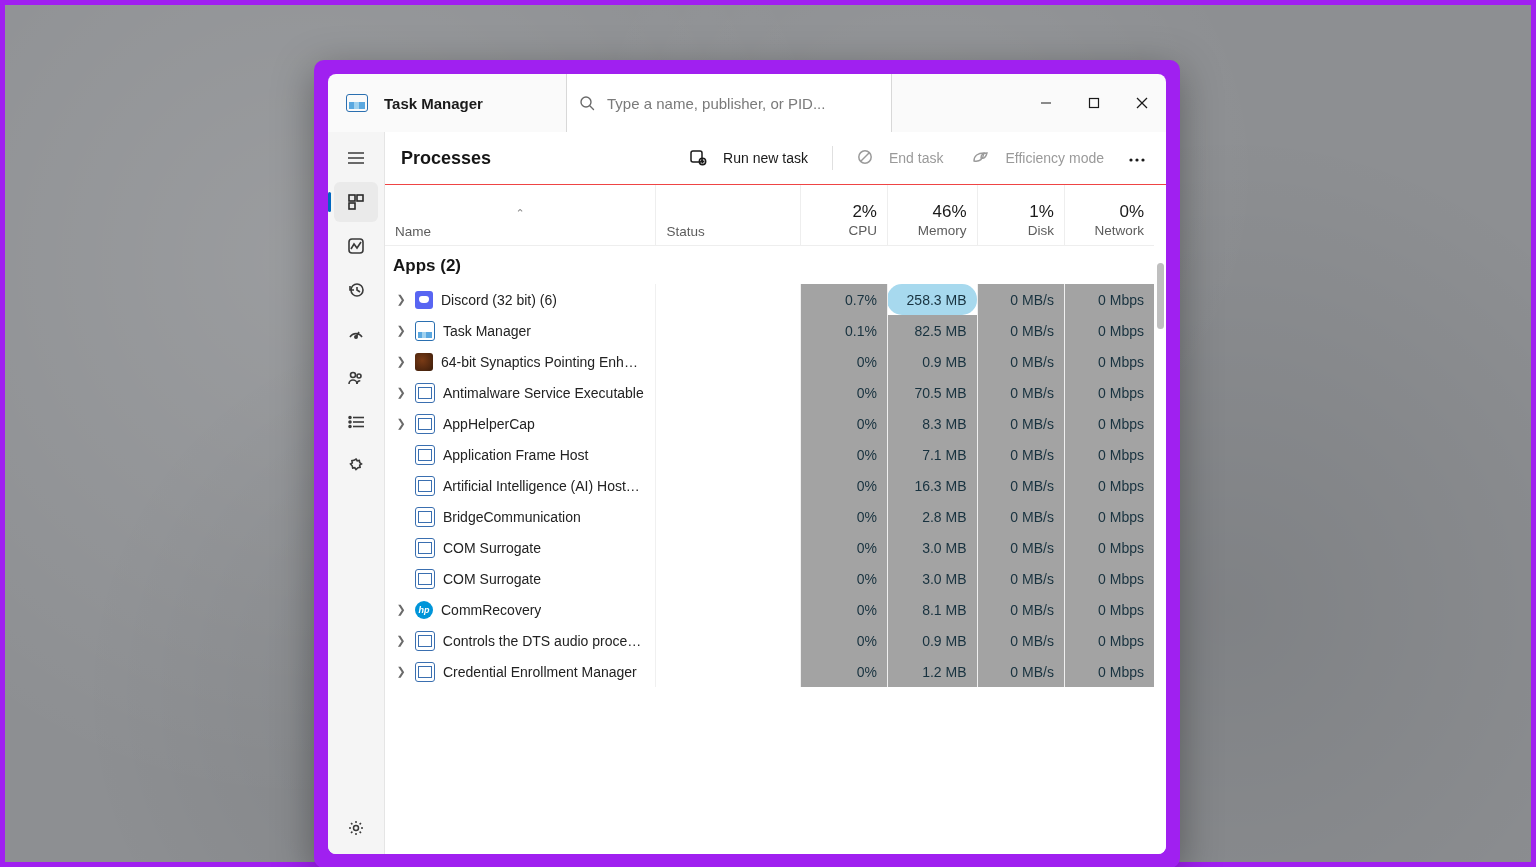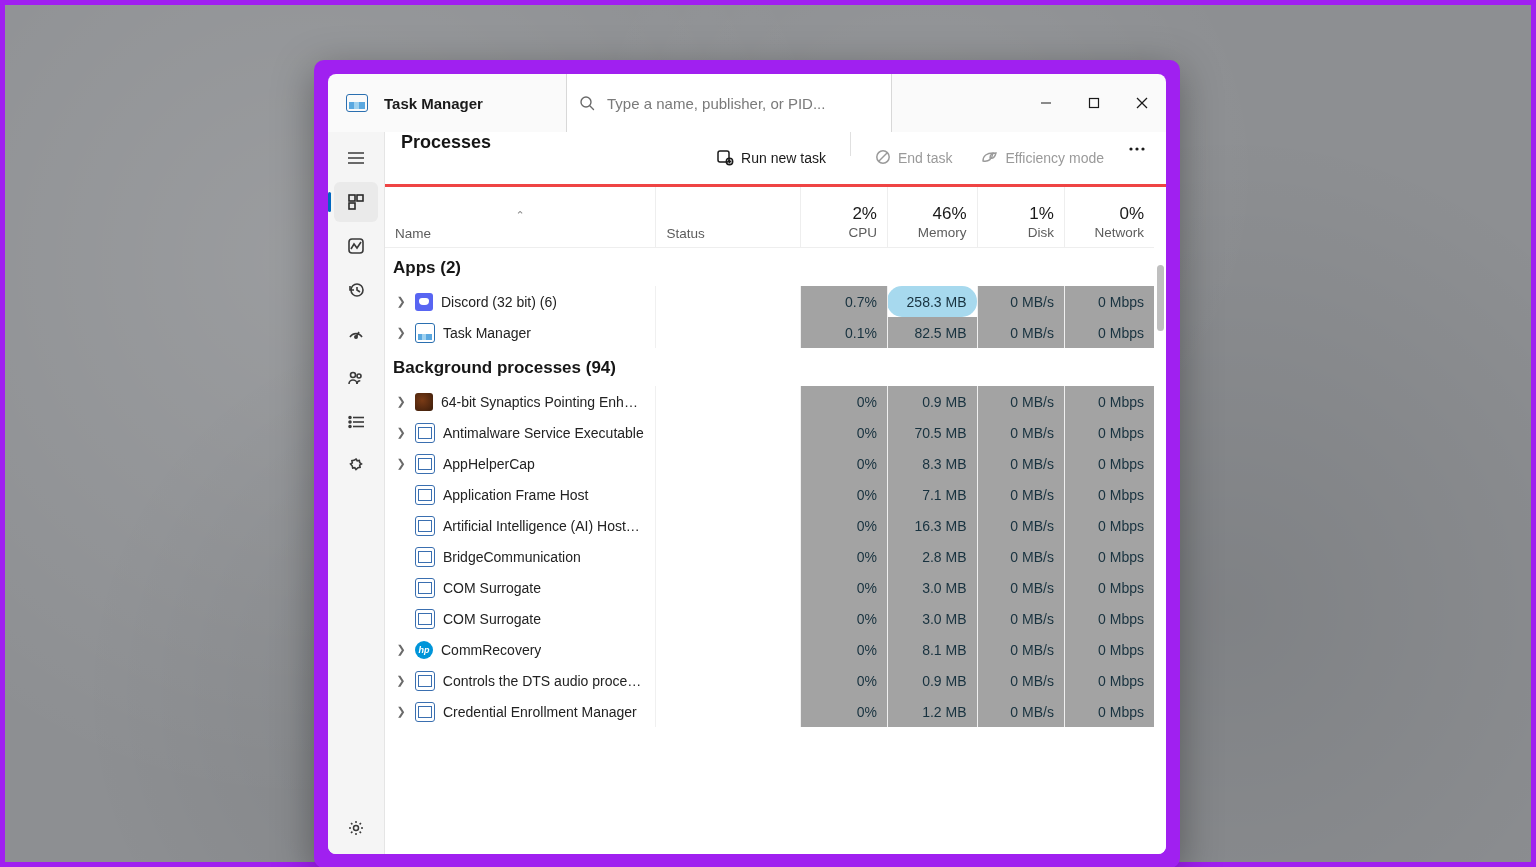--- a/index.html
+++ b/index.html
@@ -29,24 +29,24 @@
 
   
   .body{flex:1;display:flex;min-height:0;}
   .sidebar{width:56px;flex:0 0 56px;background:#f5f5f5;display:flex;flex-direction:column;align-items:center;padding-top:6px;gap:4px;}
   .sidebar .sb{width:44px;height:40px;display:flex;align-items:center;justify-content:center;border-radius:6px;color:#3a3a3a;position:relative;}
   .sidebar .sb.active{background:#eaeaea;}
   .sidebar .sb.active::before{content:"";position:absolute;left:-6px;top:10px;width:3px;height:20px;background:#0067c0;border-radius:2px;}
   .sidebar .spacer{flex:1;}
 
   .main{flex:1;display:flex;flex-direction:column;background:#fff;min-width:0;border-left:1px solid #e5e5e5;}
-  .toolbar{height:52px;flex:0 0 52px;display:flex;padding:0 16px;border-bottom:3px solid #ef4444;gap:12px;}
+  .toolbar{height:52px;flex:0 0 52px;display:flex;align-items:center;padding:0 16px;border-bottom:1px solid #ef4444;gap:12px;}
   .page-title{font-size:18px;font-weight:650;color:#161616;}
   .tb-spacer{flex:1;}
-  .tb-btn{display:flex;align-items:center;gap:7px;font-size:14px;color:#1a1a1a;padding:6px 8px;border-radius:4px;}
+  .tb-btn{display:flex;align-items:center;gap:16px;font-size:14px;color:#1a1a1a;padding:6px 8px;border-radius:4px;}
   .tb-btn.disabled{color:#9a9a9a;}
   .tb-sep{width:1px;height:24px;background:#e0e0e0;margin:0 4px;}
   .tb-more{padding:6px 4px;color:#1a1a1a;}
 
   .gridwrap{flex:1;position:relative;min-height:0;}
   .scrollbar{position:absolute;right:2px;top:0;width:8px;height:100%;}
   .thumb{position:absolute;right:0;top:78px;width:7px;height:66px;background:#bfbfbf;border-radius:4px;}
 
   table{width:calc(100% - 12px);border-collapse:collapse;table-layout:fixed;}
   col.c-name{width:248px;} col.c-status{width:132px;} col.c-cpu{width:80px;} col.c-mem{width:82px;} col.c-disk{width:80px;} col.c-net{width:82px;}
@@ -287,23 +287,20 @@
                         <span class="picon tm"></span>
                         <span class="plabel">Task Manager</span>
                       </div>
                     </td>
                     <td></td>
                     <td class="num">0.1%</td>
                     <td class="num">82.5 MB</td>
                     <td class="num">0 MB/s</td>
                     <td class="num">0 Mbps</td>
                   </tr>
-                  <tr class="group">
-                    <td colspan="6">Background processes (94)</td>
-                  </tr>
                   <tr class="row">
                     <td class="name">
                       <div class="namecell">
                         <span class="chev ">❯</span>
                         <span class="picon syn"></span>
                         <span class="plabel">64-bit Synaptics Pointing Enha…</span>
                       </div>
                     </td>
                     <td></td>
                     <td class="num">0%</td>

